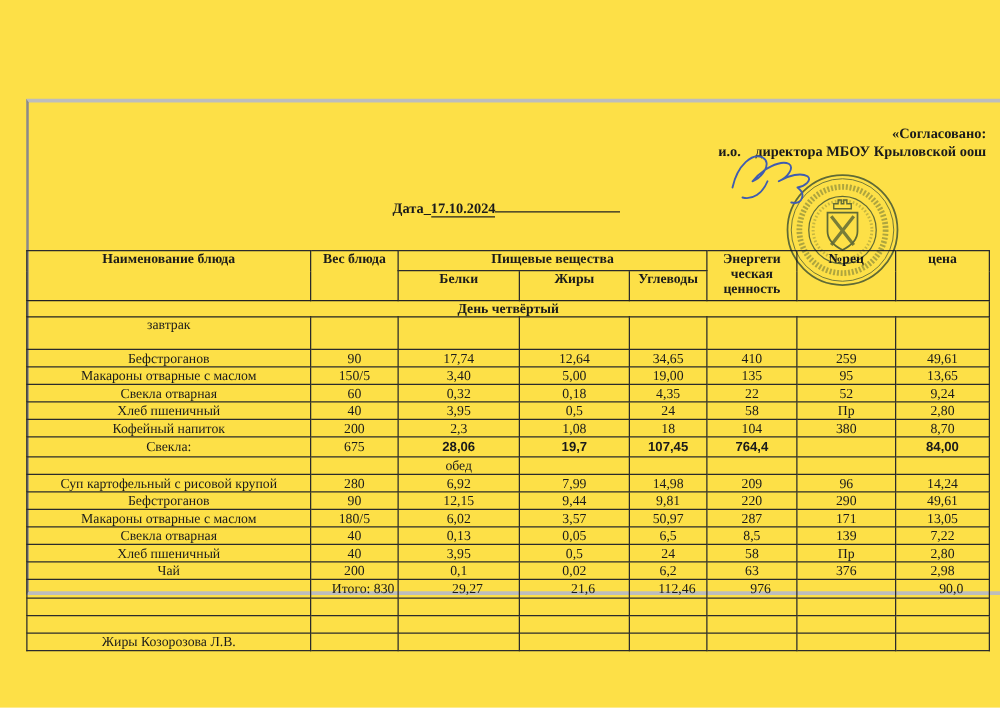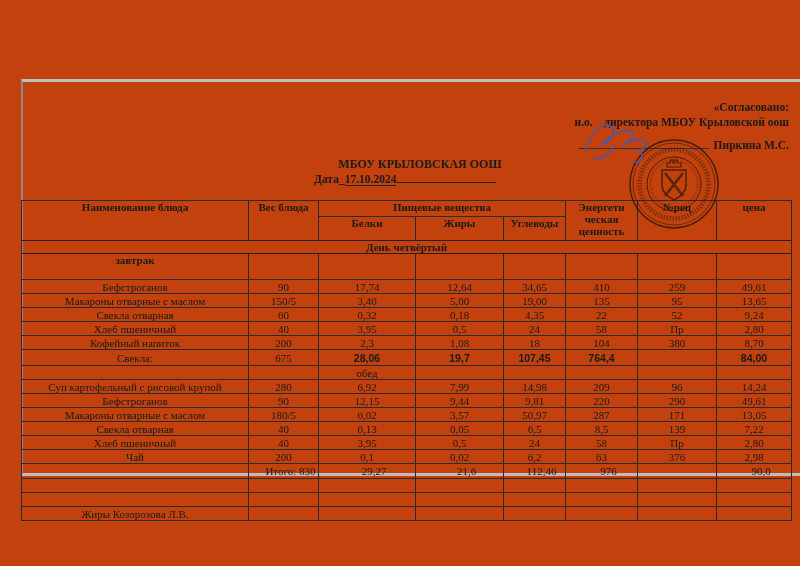--- a/index.html
+++ b/index.html
@@ -5,21 +5,21 @@
   :root{
     --ink:#1b1b1b;
     --tbl:#2b2b2b;
     --page-gray:#bdbdbd;
     --page-gray-dark:#8a8a8a;
     --stamp-blue:#4a66b5;
     --sig-blue:#3f5cb0;
   }
   html,body{margin:0;padding:0;}
   .canvas{
-    position:relative;width:800px;height:566px;background:#c2410c;overflow:hidden;
+    position:relative;width:800px;height:566px;background:#fde047;overflow:hidden;
     font-family:"Liberation Serif", serif;color:var(--ink);
   }
   
   .page-frame{
     position:absolute;left:21px;top:79px;width:790px;height:391px;
     border-top:3px solid var(--page-gray);
     border-left:2px solid var(--page-gray-dark);
     border-bottom:3px solid var(--page-gray);
   }
   
@@ -50,21 +50,21 @@
   table.menu{border:1.5px solid #222;}
   table.menu th,table.menu td{
     border:1px solid var(--tbl);padding:0 2px;text-align:center;overflow:hidden;
   }
   table.menu thead th{font-weight:bold;vertical-align:top;font-size:11px;}
   table.menu thead tr.h1{height:16px;}
   table.menu thead tr.h2{height:24px;}
   table.menu thead th{border-bottom:1.8px solid #222;}
   table.menu thead th.group{border-bottom:1px solid var(--tbl);}
   tr.r-day td{height:12px;font-weight:bold;border-bottom:1.8px solid #222;}
-  tr.r-section td{height:25px;vertical-align:top;font-weight:bold;}
+  tr.r-section td{height:25px;vertical-align:top;font-weight:normal;}
   tr.r-dish td{height:13px;}
   tr.r-meal td{height:13px;margin-left:40px;}
   tr.r-total1 td{height:15px;}
   tr.r-total2 td{height:14px;padding-left:16px;}
   tr.r-empty td{height:13px;}
   tr.r-cook td{height:13px;}
   td.ta-r{text-align:right;padding-right:4px;}
   td.bs{font-family:"Liberation Sans", sans-serif;font-weight:bold;font-size:10.5px;}
   td.cook-cell{text-align:left;padding-left:54px;}
   
@@ -74,25 +74,23 @@
 </head>
 <body>
 
 <div class="canvas">
 
   <div class="page-frame"></div>
 
   <div class="approval">
     <div class="line1">«Согласовано:</div>
     <div class="line2">и.о.&nbsp;&nbsp;&nbsp;&nbsp;директора МБОУ Крыловской оош</div>
-    <div class="line3"><span class="sig-underline"></span><span>Пиркина М.С.</span></div>
   </div>
 
   <div class="title-block">
-    <div class="t2">МБОУ КРЫЛОВСКАЯ ООШ</div>
     <div class="t3"><span>Дата_</span><span class="u">17.10.2024</span><span class="date-tail"></span></div>
   </div>
 
   <table class="menu">
     <colgroup>
       <col style="width:227px">
         <col style="width:70px">
         <col style="width:97px">
         <col style="width:88px">
       <col style="width:62px">

